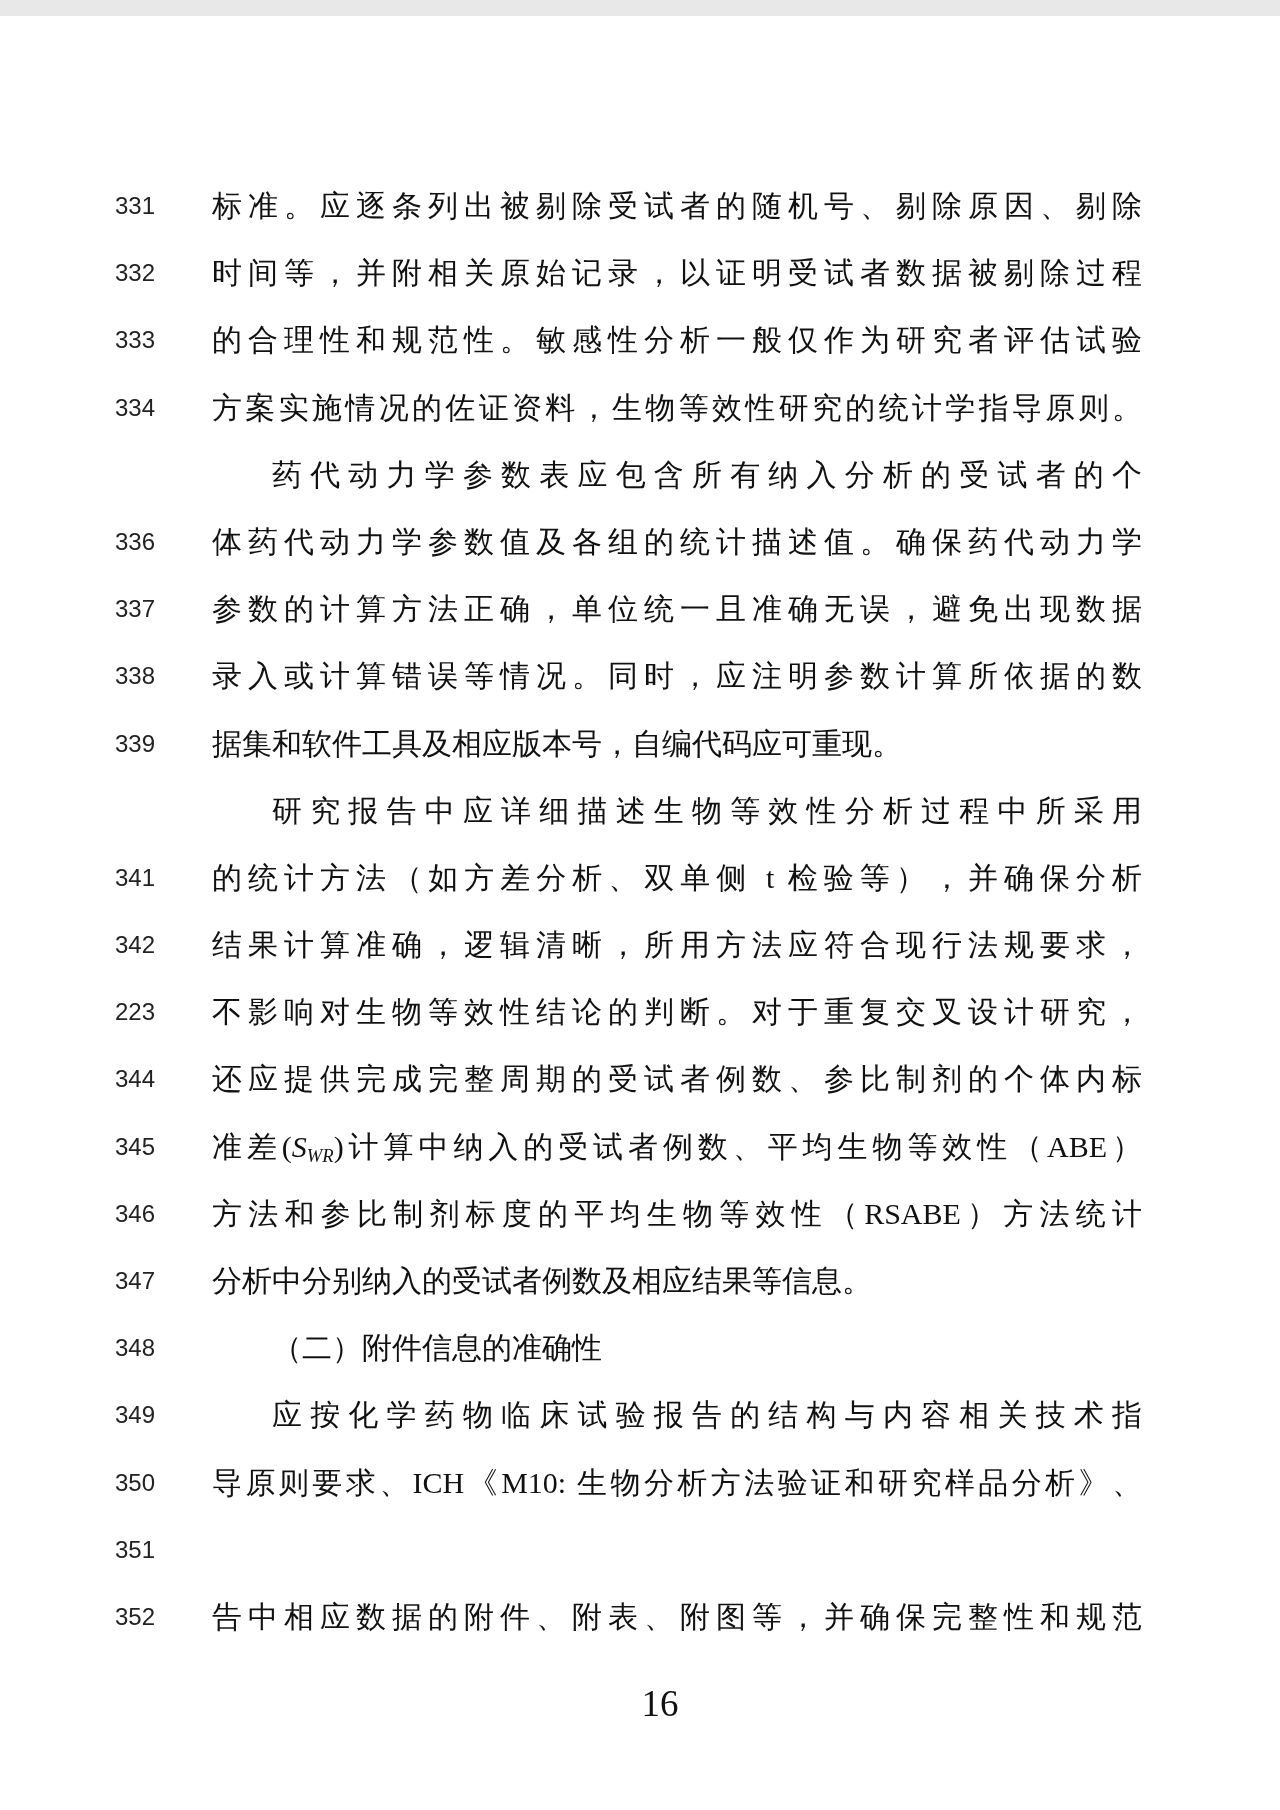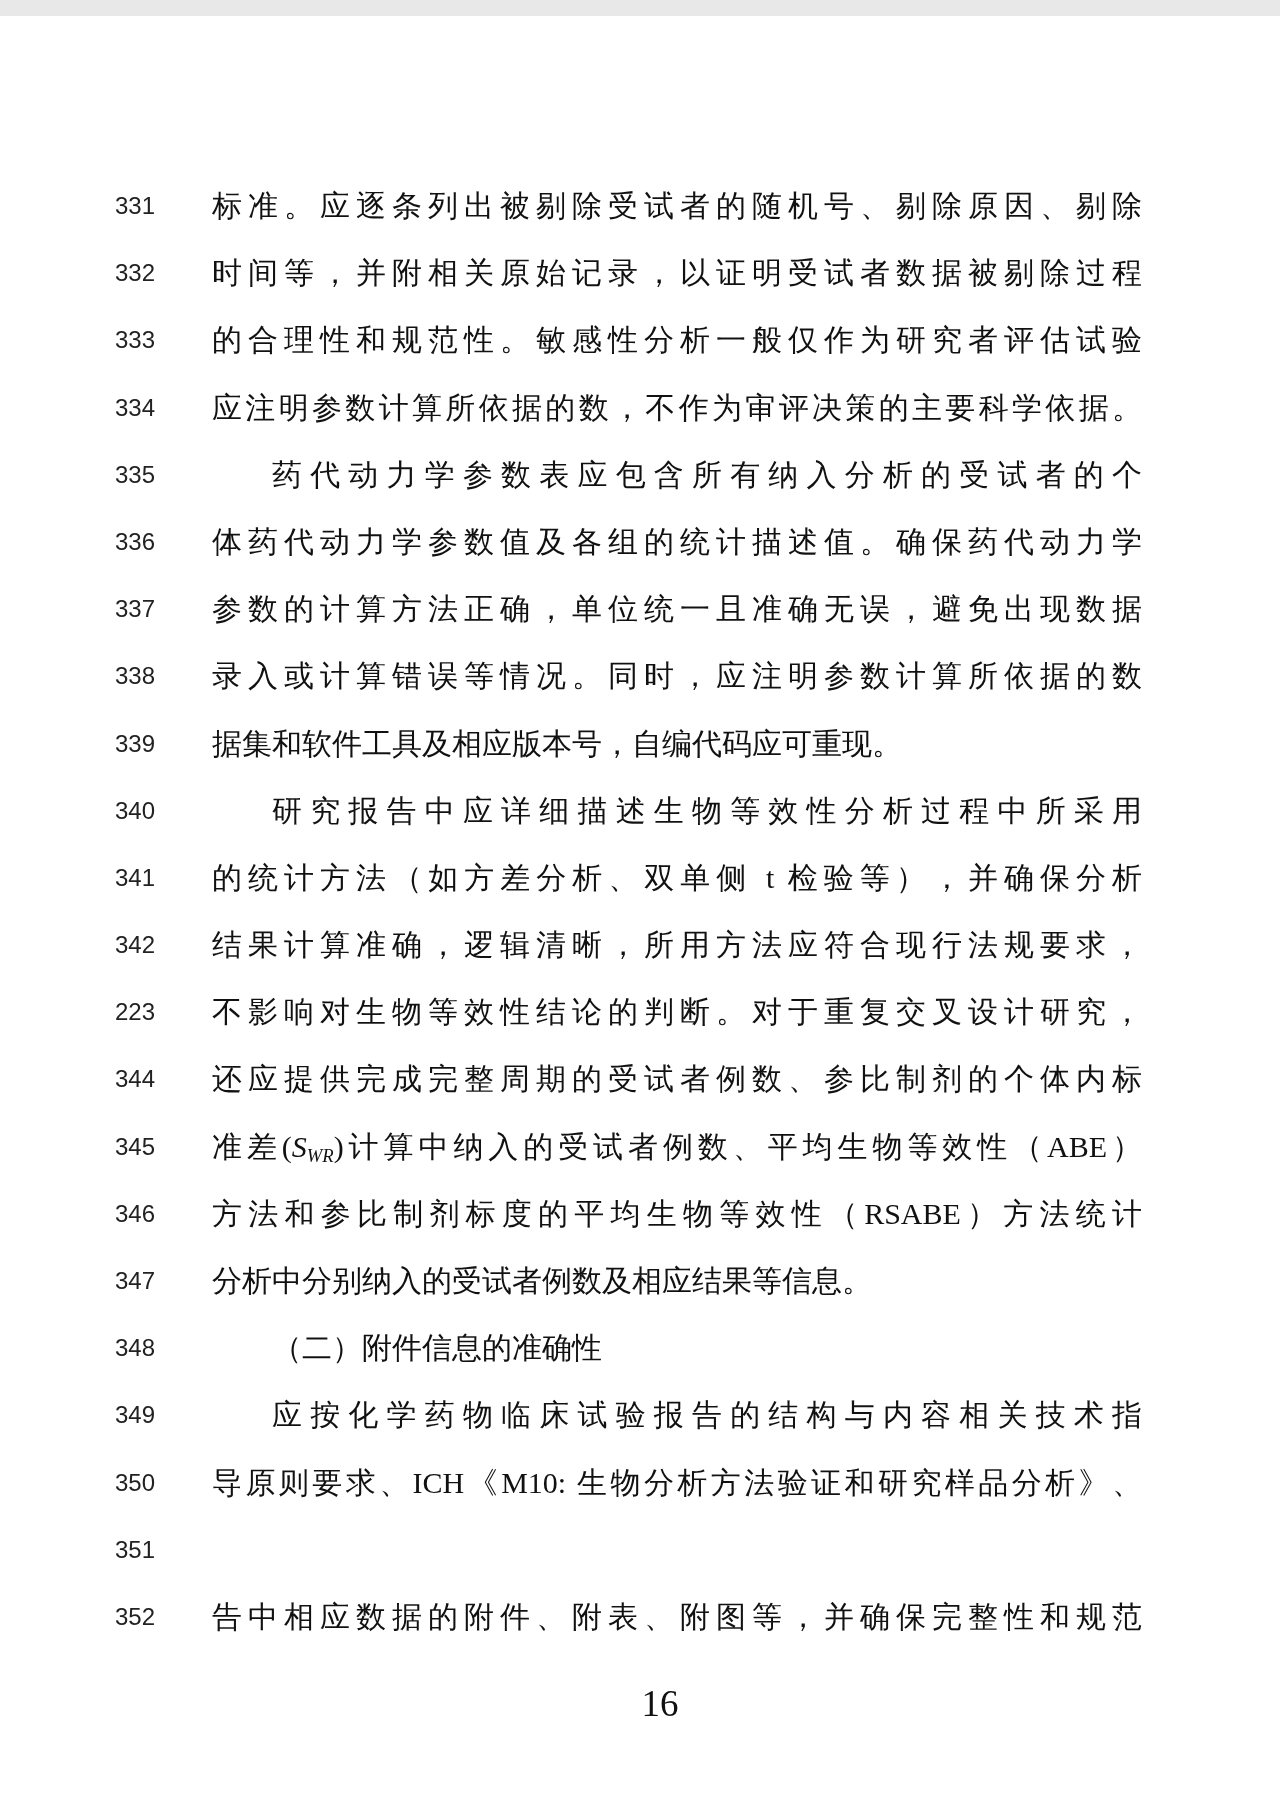--- a/index.html
+++ b/index.html
@@ -76,44 +76,42 @@
       <div class="line">
         <span class="lineno">332</span>
         <div class="text j">时间等，并附相关原始记录，以证明受试者数据被剔除过程</div>
       </div>
       <div class="line">
         <span class="lineno">333</span>
         <div class="text j">的合理性和规范性。敏感性分析一般仅作为研究者评估试验</div>
       </div>
       <div class="line">
         <span class="lineno">334</span>
-        <div class="text j">应注明参数计算所依据的数，不作为审评决策的主要科学依据。</div>
+        <div class="text j">方案实施情况的佐证资料，生物等效性研究的统计学指导原则。</div>
       </div>
       <div class="line">
-        <span class="lineno">335</span>
         <div class="text j ind">药代动力学参数表应包含所有纳入分析的受试者的个</div>
       </div>
       <div class="line">
         <span class="lineno">336</span>
         <div class="text j">体药代动力学参数值及各组的统计描述值。确保药代动力学</div>
       </div>
       <div class="line">
         <span class="lineno">337</span>
         <div class="text j">参数的计算方法正确，单位统一且准确无误，避免出现数据</div>
       </div>
       <div class="line">
         <span class="lineno">338</span>
         <div class="text j">录入或计算错误等情况。同时，应注明参数计算所依据的数</div>
       </div>
       <div class="line">
         <span class="lineno">339</span>
         <div class="text">据集和软件工具及相应版本号，自编代码应可重现。</div>
       </div>
       <div class="line">
-        <span class="lineno">340</span>
         <div class="text j ind">研究报告中应详细描述生物等效性分析过程中所采用</div>
       </div>
       <div class="line">
         <span class="lineno">341</span>
         <div class="text j">的统计方法（如方差分析、双单侧 t 检验等），并确保分析</div>
       </div>
       <div class="line">
         <span class="lineno">342</span>
         <div class="text j">结果计算准确，逻辑清晰，所用方法应符合现行法规要求，</div>
       </div>

